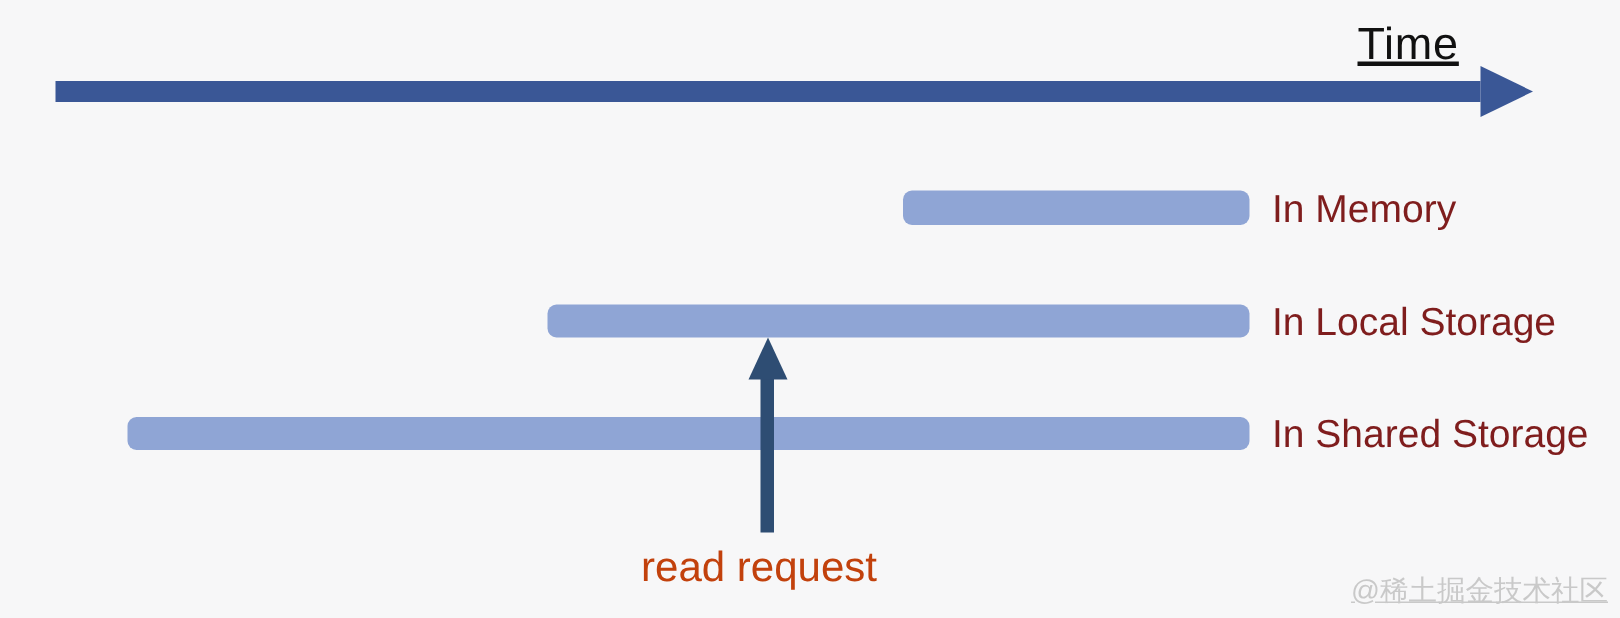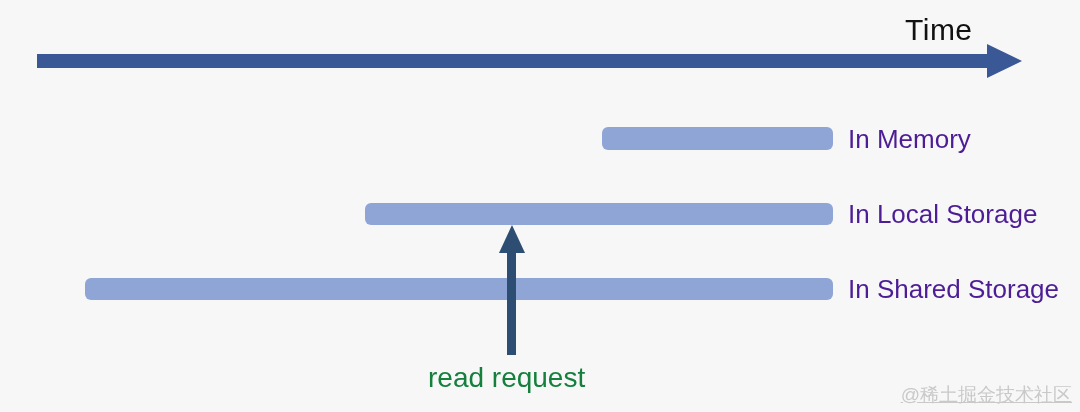--- a/index.html
+++ b/index.html
@@ -40,38 +40,39 @@
   }
   .time-label {
     position: absolute;
     left: 905px;
     top: 14px;
     font-size: 30px;
     line-height: 32px;
     letter-spacing: 0.5px;
     color: #111111;
     white-space: nowrap;
+    text-decoration: underline;
   }
 
   
   .bar {
     position: absolute;
     background: #8fa5d5;
     border-radius: 6px;
   }
   .bar-memory        { left: 602px; top: 127px; width: 231px; height: 23px; }
   .bar-local-storage { left: 365px; top: 203px; width: 468px; height: 22px; }
   .bar-shared-storage{ left:  85px; top: 278px; width: 748px; height: 22px; }
 
   .bar-label {
     position: absolute;
     left: 848px;
     font-size: 26px;
     line-height: 26px;
-    color: #4c1d95;
+    color: #7f1d1d;
     white-space: nowrap;
   }
   .label-memory         { top: 126px; }
   .label-local-storage  { top: 201px; }
   .label-shared-storage { top: 276px; }
 
   
   .read-arrow-shaft {
     position: absolute;
     left: 507px;
@@ -85,27 +86,27 @@
     left: 499px;
     top: 225px;
     width: 0;
     height: 0;
     border-left: 13px solid transparent;
     border-right: 13px solid transparent;
     border-bottom: 28px solid #2e4d73;
   }
   .read-request-label {
     position: absolute;
-    left: 428px;
+    left: 415px;
     top: 363px;
     width: 182px;
-    text-align: left;
+    text-align: center;
     font-size: 28px;
     line-height: 30px;
-    color: #15803d;
+    color: #c2410c;
     white-space: nowrap;
   }
 
   
   .watermark {
     position: absolute;
     right: 8px;
     top: 384px;
     font-size: 19px;
     line-height: 21px;

